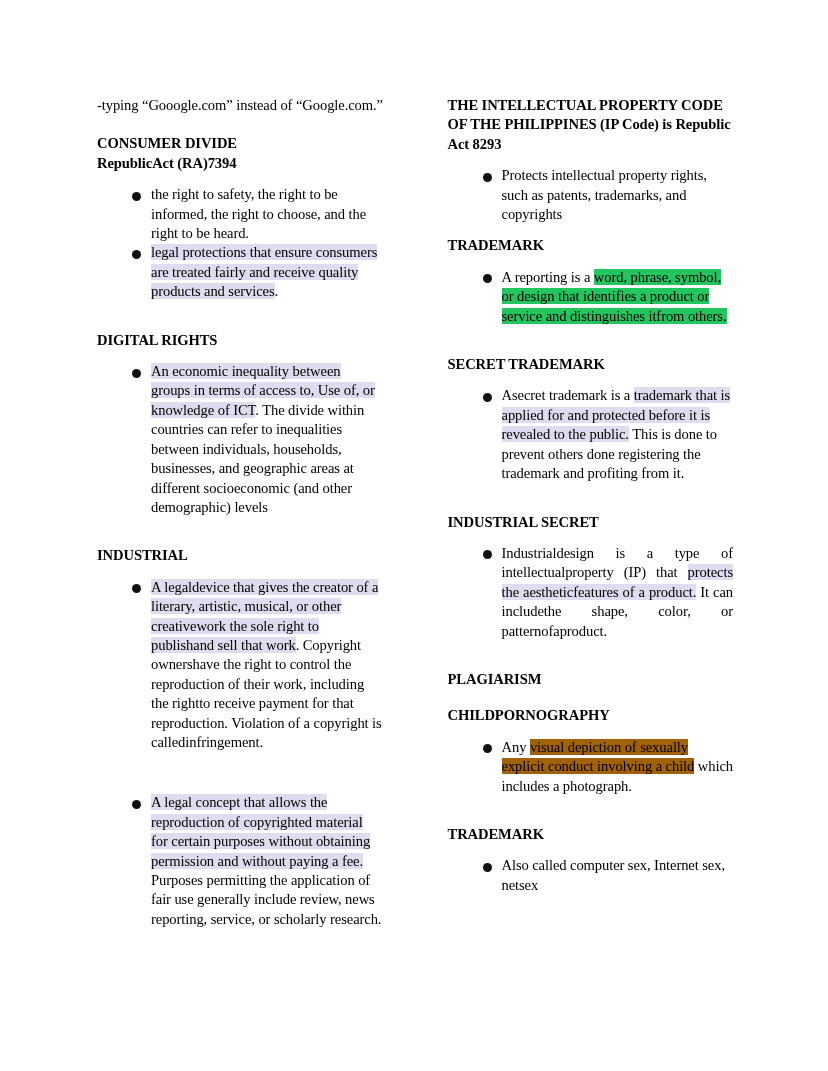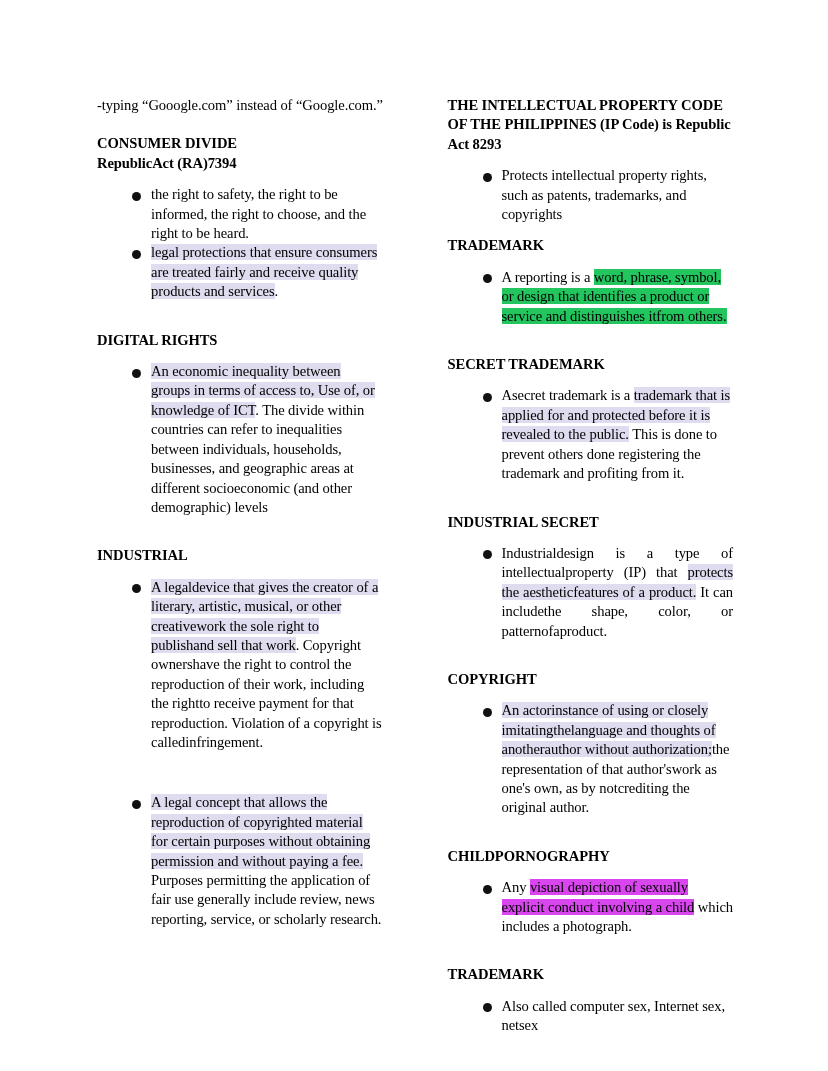--- a/index.html
+++ b/index.html
@@ -167,32 +167,29 @@
       <div>
         <div class="heading">INDUSTRIAL SECRET</div>
         <ul class="bullets">
           <li class="justify"><span>Industrialdesign is a type of intellectualproperty (IP) that </span><mark class="hl" style="background-color: rgb(222, 220, 238);">protects the aestheticfeatures of a product.</mark><span> It can includethe shape, color, or patternofaproduct.</span></li>
         </ul>
       </div>
 
       <div class="gap-md"></div>
 
       <div>
-        <div class="heading">COPYRIGHT</div>
-        <ul class="bullets">
-          <li><mark class="hl" style="background-color: rgb(222, 220, 238);">An actorinstance of using or closely imitatingthelanguage and thoughts of anotherauthor without authorization;</mark><span>the representation of that author'swork as one's own, as by notcrediting the original author.</span></li>
-        </ul>
+        <div class="heading">PLAGIARISM</div>
       </div>
 
       <div class="gap-md"></div>
 
       <div>
         <div class="heading">CHILDPORNOGRAPHY</div>
         <ul class="bullets">
-          <li><span>Any </span><mark class="hl" style="background-color: #d946ef;">visual depiction of sexually explicit conduct involving a child</mark><span> which includes a photograph.</span></li>
+          <li><span>Any </span><mark class="hl" style="background-color: #a16207;">visual depiction of sexually explicit conduct involving a child</mark><span> which includes a photograph.</span></li>
         </ul>
       </div>
 
       <div class="gap-md"></div>
 
       <div>
         <div class="heading">TRADEMARK</div>
         <ul class="bullets">
           <li><span>Also called computer sex, Internet sex, netsex</span></li>
         </ul>

